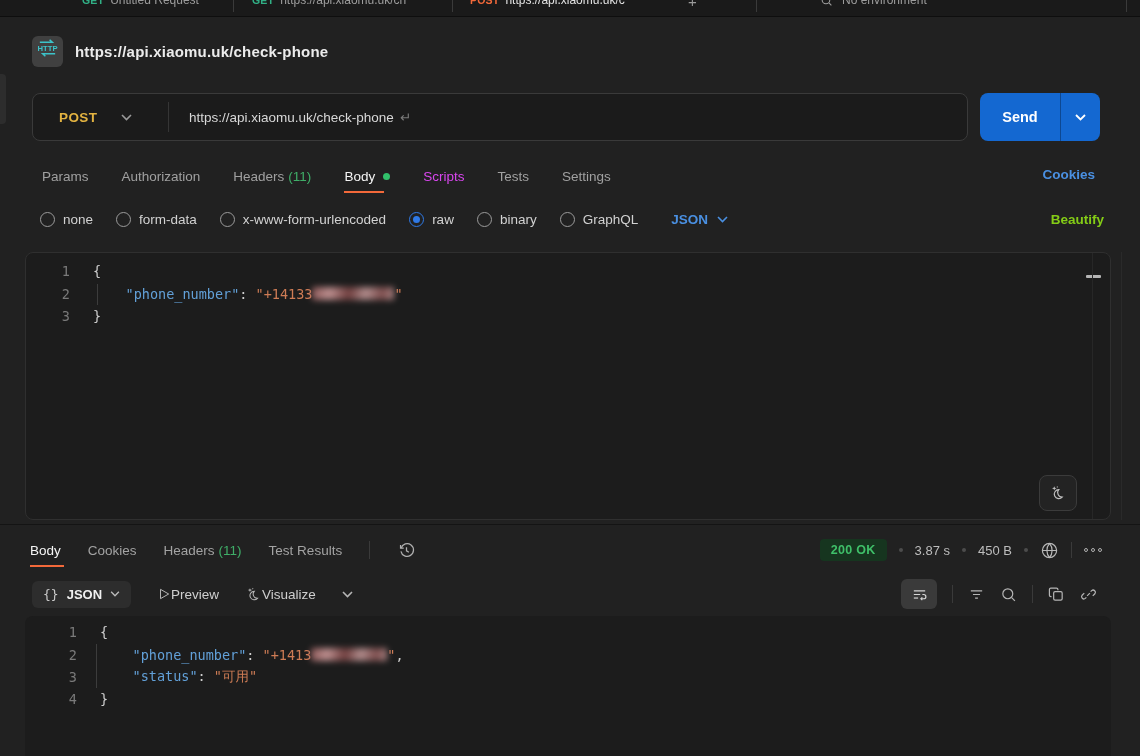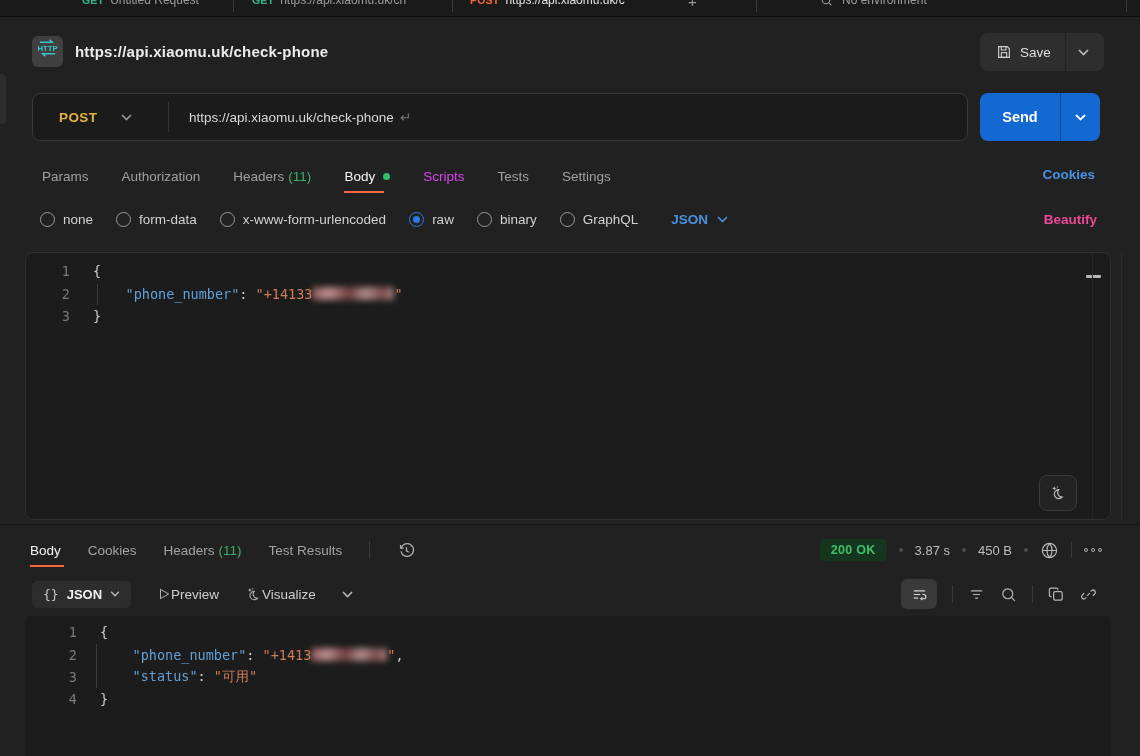--- a/index.html
+++ b/index.html
@@ -65,21 +65,21 @@
 
   
   .radio-row { position:absolute; left:0; top:202px; width:1140px; height:34px;
     display:flex; align-items:center; gap:23px; padding-left:40px; }
   .ropt { display:flex; align-items:center; gap:8px; cursor:pointer; }
   .radio { width:15px; height:15px; border-radius:50%; border:1.5px solid #9b9b9b; }
   .ropt.sel .radio { border-color:#2f79e6; display:flex; align-items:center; justify-content:center; }
   .ropt.sel .radio::after { content:""; width:7px; height:7px; border-radius:50%; background:#2f79e6; }
   .ropt .lbl { font-size:13.5px; color:#d2d2d2; }
   .lang-select { display:flex; align-items:center; gap:9px; margin-left:10px; color:#4a90e2; font-size:13.5px; font-weight:600; cursor:pointer; }
-  .beautify-link { position:absolute; right:43px; color:#ec4899; font-size:13.5px; font-weight:600; cursor:pointer; }
+  .beautify-link { position:absolute; right:36px; color:#84cc16; font-size:13.5px; font-weight:600; cursor:pointer; }
 
   
   .editor { position:absolute; background:#1c1c1c; font-family:"DejaVu Sans Mono", monospace; font-size:13.5px; }
   .editor.request { left:25px; top:252px; width:1086px; height:268px; border:1px solid #2f2f2f; border-radius:8px; padding-top:7px; }
   .editor.response { left:25px; top:616px; width:1086px; height:140px; border-radius:8px 8px 0 0; padding-top:5px; }
   .cl { display:flex; height:22.4px; align-items:center; white-space:pre; }
   .ln { width:44px; text-align:right; color:#7a7a7a; flex:none; }
   .editor.response .ln { width:52px; }
   .code { margin-left:23px; }
   .tk-k { color:#62a0d8; } .tk-s { color:#ce7c55; } .tk-p { color:#cfcfcf; }
@@ -158,36 +158,20 @@
 
 <div class="req-header">
   <div class="http-icon">
     <svg width="23" height="23" viewBox="0 0 24 24">
       <path d="M4 6.5h13l-2.8-2.6" fill="none" stroke="#3cc3c9" stroke-width="1.6"></path>
       <text x="12" y="15.5" text-anchor="middle" font-size="8" font-weight="bold" fill="#3cc3c9" font-family="Liberation Sans,sans-serif">HTTP</text>
       <path d="M20 18.5H7l2.8 2.6" fill="none" stroke="#3cc3c9" stroke-width="1.6"></path>
     </svg>
   </div>
   <div class="req-title">https://api.xiaomu.uk/check-phone</div>
-  <div class="save-btn">
-    <div class="save-main">
-      <svg width="16" height="16" viewBox="0 0 24 24" fill="none" stroke="#cfcfcf" stroke-width="1.7">
-        <path d="M4 4h13l3 3v13H4z"></path>
-          <path d="M8 4v5h7V4"></path>
-          <rect x="8" y="13" width="8" height="7"></rect>
-      </svg>
-      <span>Save</span>
-    </div>
-    <div class="save-sep"></div>
-    <div class="save-caret">
-      <svg width="11" height="7" viewBox="0 0 11 7" fill="none" stroke="currentColor" stroke-width="1.6">
-          <path d="M1 1l4.5 4.5L10 1"></path>
-        </svg>
-    </div>
-  </div>
 </div>
 <div class="left-sliver"></div>
 
 <div class="url-row">
   <div class="url-bar">
     <div class="method-select">
       <span class="m">POST</span>
       <svg width="11" height="7" viewBox="0 0 11 7" fill="none" stroke="#9a9a9a" stroke-width="1.6">
           <path d="M1 1l4.5 4.5L10 1"></path>
         </svg>

